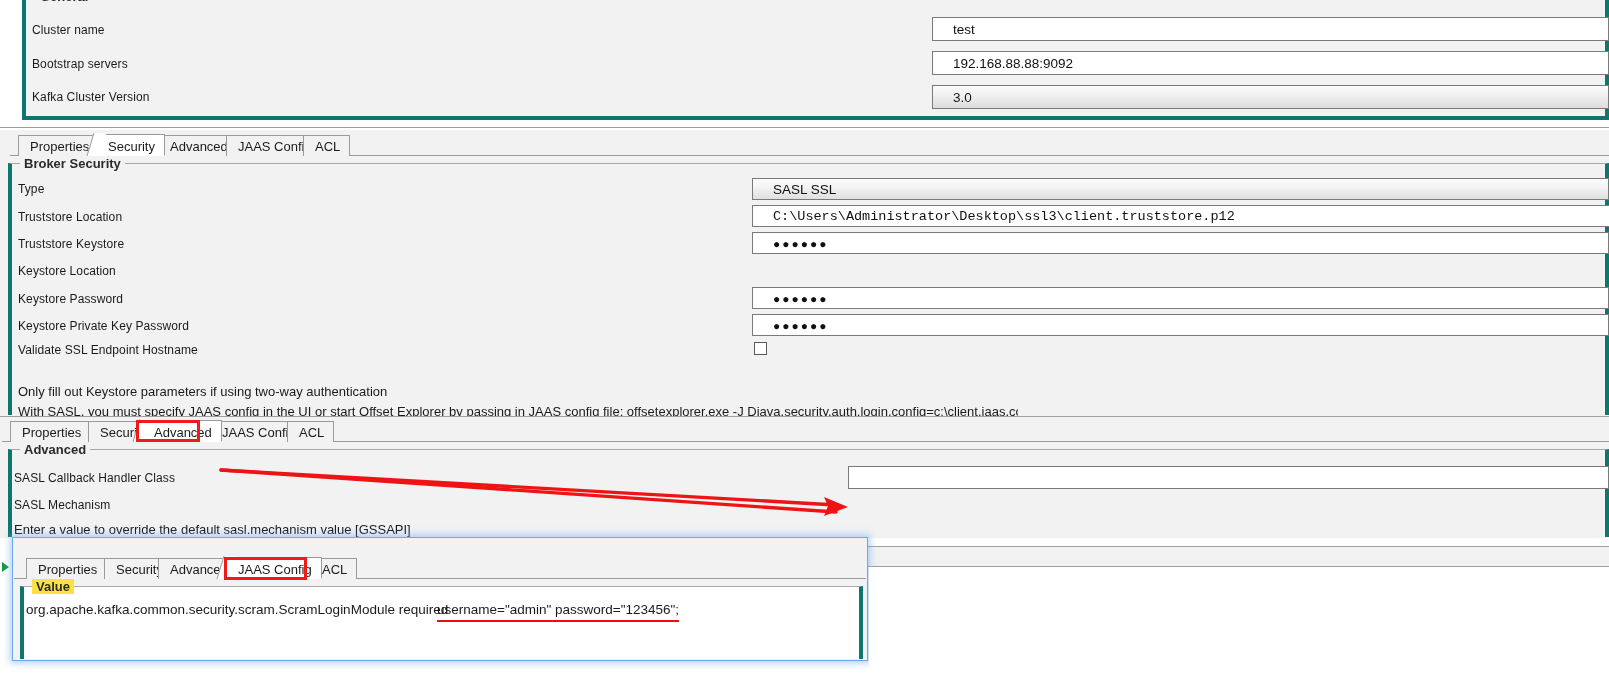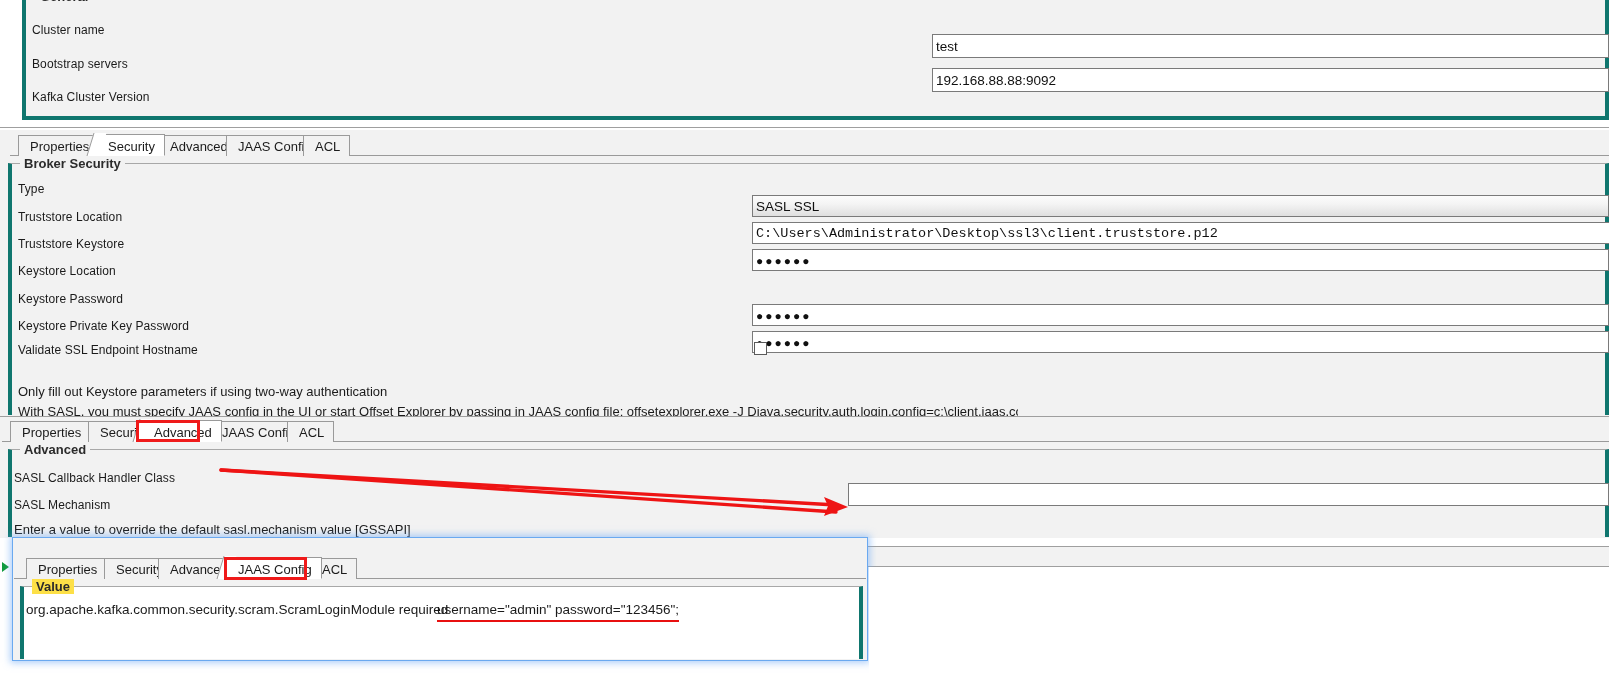--- a/index.html
+++ b/index.html
@@ -45,27 +45,26 @@
     color: #1a1a1a;
     white-space: nowrap;
   }
 
   .textbox {
     position: absolute;
     background: #ffffff;
     border: 1px solid #7a7a7a;
     font-size: 13.5px;
     color: #101010;
-    padding: 2px 4px 0 3px;
+    padding: 2px 4px 0 20px;
     line-height: 1;
     display: flex;
     align-items: center;
     white-space: nowrap;
     overflow: hidden;
-    margin-top: 17px;
   }
   .textbox.disabled {
     background: linear-gradient(to bottom, #fbfbfb 0%, #f0f0f0 45%, #dcdcdc 100%);
     color: #1a1a1a;
   }
   .textbox.combo {
     background: linear-gradient(to bottom, #fcfcfc 0%, #f4f4f4 40%, #dfdfdf 100%);
   }
   .pw { letter-spacing: 2px; font-size: 12px; }
 
@@ -165,20 +164,21 @@
   <div class="groupbox" style="left:22px; top:-4px; width:1587px; height:124px;">
     <div class="group-title">General</div>
   </div>
 
   <div class="field-label" style="left:32px; top:23px;">Cluster name</div>
   <div class="field-label" style="left:32px; top:57px;">Bootstrap servers</div>
   <div class="field-label" style="left:32px; top:90px;">Kafka Cluster Version</div>
 
   <div class="textbox" style="left:932px; top:17px; width:677px; height:24px;">test</div>
   <div class="textbox" style="left:932px; top:51px; width:677px; height:24px;">192.168.88.88:9092</div>
+  <div class="textbox disabled" style="left:932px; top:85px; width:677px; height:24px;">3.0</div>
 
   <div class="hsep" style="left:0px; top:127px; width:1609px;"></div>
 
   <div class="panel-bg" style="position:absolute; left:0; top:130px; width:1609px; height:286px;"></div>
 
   <div class="tabstrip" style="left:10px; top:134px; width:1599px;">
     <div class="tabline"></div>
     <div class="tab" style="left:8px;">
       <span>Properties</span>
     </div>

